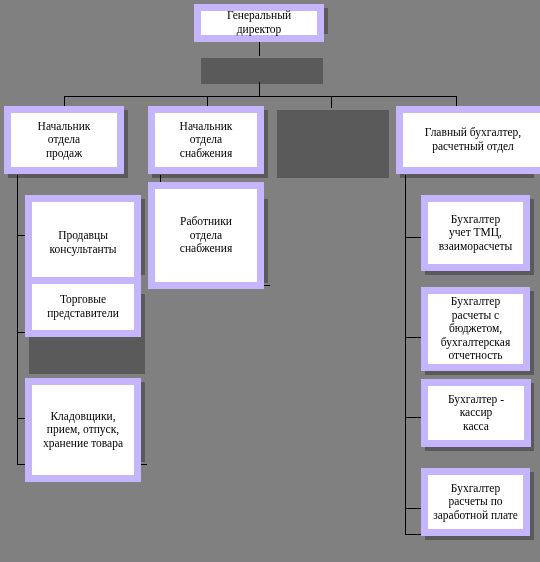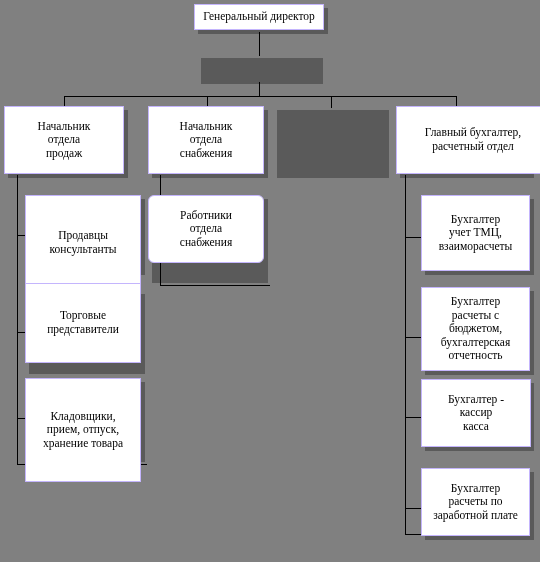--- a/index.html
+++ b/index.html
@@ -14,21 +14,21 @@
     overflow: hidden;
   }
   #chart {
     position: relative;
     width: 540px;
     height: 562px;
   }
   .node {
     position: absolute;
     background: #ffffff;
-    border: 1px solid #c4b5fd;
+    border: 7px solid #c4b5fd;
     box-sizing: border-box;
     display: flex;
     align-items: center;
     justify-content: center;
     text-align: center;
     color: #000000;
     font-size: 11.5px;
     line-height: 1.18;
     padding: 12px 3px;
   }
@@ -117,32 +117,32 @@
   <div class="node" style="left:396px; top:106px; width:154px; height:68px;">
     <span>Главный бухгалтер,
 расчетный отдел</span>
   </div>
 
   <div class="node" style="left:25px; top:195px; width:116px; height:96px;">
     <span>Продавцы
 консультанты</span>
   </div>
 
-  <div class="node" style="left:25px; top:283px; width:116px; height:80px;">
+  <div class="node" style="left:25px; top:277px; width:116px; height:60px;">
     <span>Торговые
 представители</span>
   </div>
 
   <div class="node" style="left:25px; top:378px; width:116px; height:104px;">
     <span>Кладовщики,
 прием, отпуск,
 хранение товара</span>
   </div>
 
-  <div class="node" style="left:148px; top:195px; width:116px; height:68px;border-radius:6px;">
+  <div class="node" style="left:148px; top:182px; width:116px; height:107px;">
     <span>Работники
 отдела
 снабжения</span>
   </div>
 
   <div class="node" style="left:421px; top:195px; width:109px; height:76px;">
     <span>Бухгалтер
 учет ТМЦ,
 взаиморасчеты</span>
   </div>

